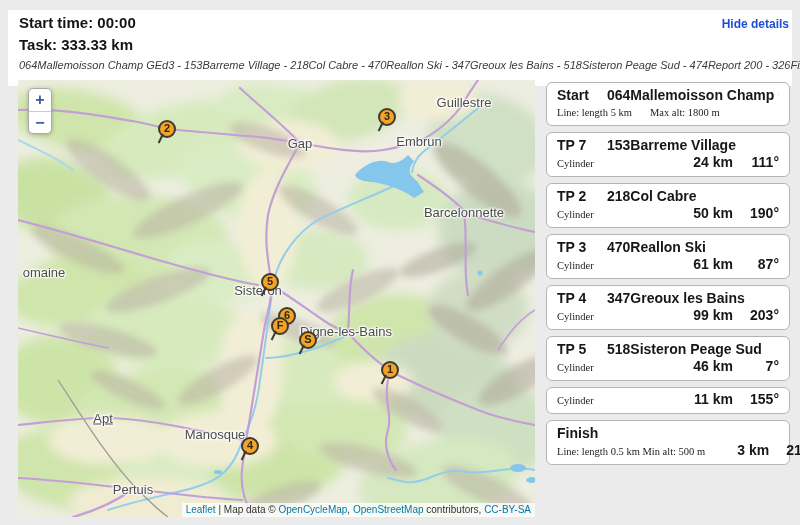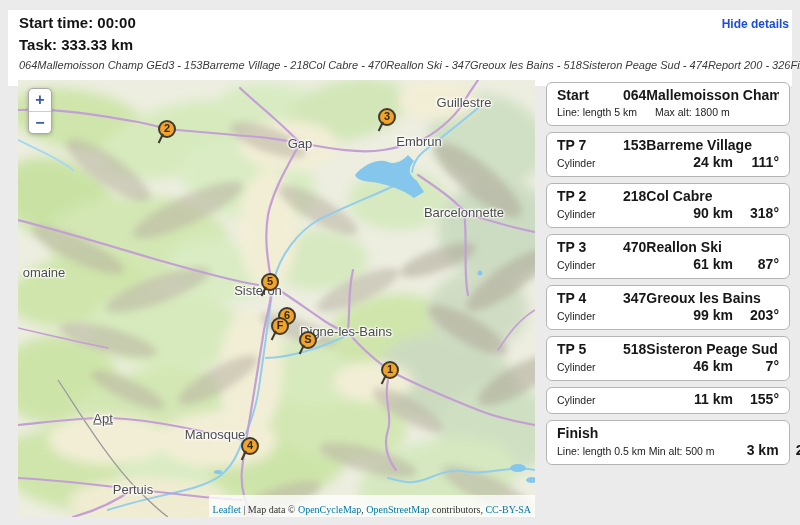--- a/index.html
+++ b/index.html
@@ -42,35 +42,35 @@
   .zoomctl {
     position:absolute; left:10px; top:8px; width:24px; z-index:6;
     background:#fff; border:1px solid #aaa; border-radius:5px;
     box-shadow:0 1px 4px rgba(0,0,0,.25);
   }
   .zbtn { width:22px; height:22px; text-align:center; line-height:21px; font-size:16px; font-weight:700; color:#3a5aa8; cursor:pointer; }
   .zbtn + .zbtn { border-top:1px solid #ccc; }
   .attrib {
     position:absolute; right:0; bottom:0; z-index:6;
     background:rgba(255,255,255,.78);
-    font-size:10px; line-height:13px; padding:8px 4px 1px 4px; color:#333; white-space:nowrap;font-family:Liberation Serif, serif;
+    font-size:10px; line-height:13px; padding:0 4px 1px 4px; color:#333; white-space:nowrap;
   }
   .attrib .alink { color:#0078A8; cursor:pointer; }
 
   
   .panel { position:absolute; left:546px; top:82px; width:244px; }
   .card {
     background:#fff; border:1px solid #b5b5b5; border-radius:6px;
     margin-bottom:6px; padding:3px 10px 4px 10px; cursor:pointer;
   }
-  .card-title { display:flex; align-items:baseline; font-size:14px; font-weight:700; color:#171717; line-height:18px;gap:16px; }
+  .card-title { display:flex; align-items:baseline; font-size:14px; font-weight:700; color:#171717; line-height:18px; }
   .wp-tag { width:50px; flex:none; }
   .wp-name { flex:1; white-space:nowrap; overflow:hidden; }
   .card-row { display:flex; align-items:baseline; line-height:17px; }
-  .wp-details { flex:1; font-size:10.5px; font-weight:500; color:#222; white-space:nowrap; }
+  .wp-details { flex:1; font-size:10.5px; font-weight:500; color:#222; white-space:nowrap;font-family:Liberation Serif, serif; }
   .wp-details .seg { margin-right:18px; }
   .wp-details .seg:last-child { margin-right:0; }
   .wp-dist { width:64px; flex:none; text-align:right; font-size:14px; font-weight:700; color:#171717; }
   .wp-brg  { width:46px; flex:none; text-align:right; font-size:14px; font-weight:600; color:#171717; }
 </style>
 </head>
 <body>
 
 <div class="header">
   <div class="hline1">
@@ -252,22 +252,22 @@
         <span class="wp-brg">111°</span>
       </div>
     </div>
     <div class="card">
       <div class="card-title">
         <span class="wp-tag">TP 2</span>
         <span class="wp-name">218Col Cabre</span>
       </div>
       <div class="card-row">
         <span class="wp-details"><span class="seg">Cylinder</span></span>
-        <span class="wp-dist">90 km</span>
-        <span class="wp-brg">318°</span>
+        <span class="wp-dist">50 km</span>
+        <span class="wp-brg">190°</span>
       </div>
     </div>
     <div class="card">
       <div class="card-title">
         <span class="wp-tag">TP 3</span>
         <span class="wp-name">470Reallon Ski</span>
       </div>
       <div class="card-row">
         <span class="wp-details"><span class="seg">Cylinder</span></span>
         <span class="wp-dist">61 km</span>

